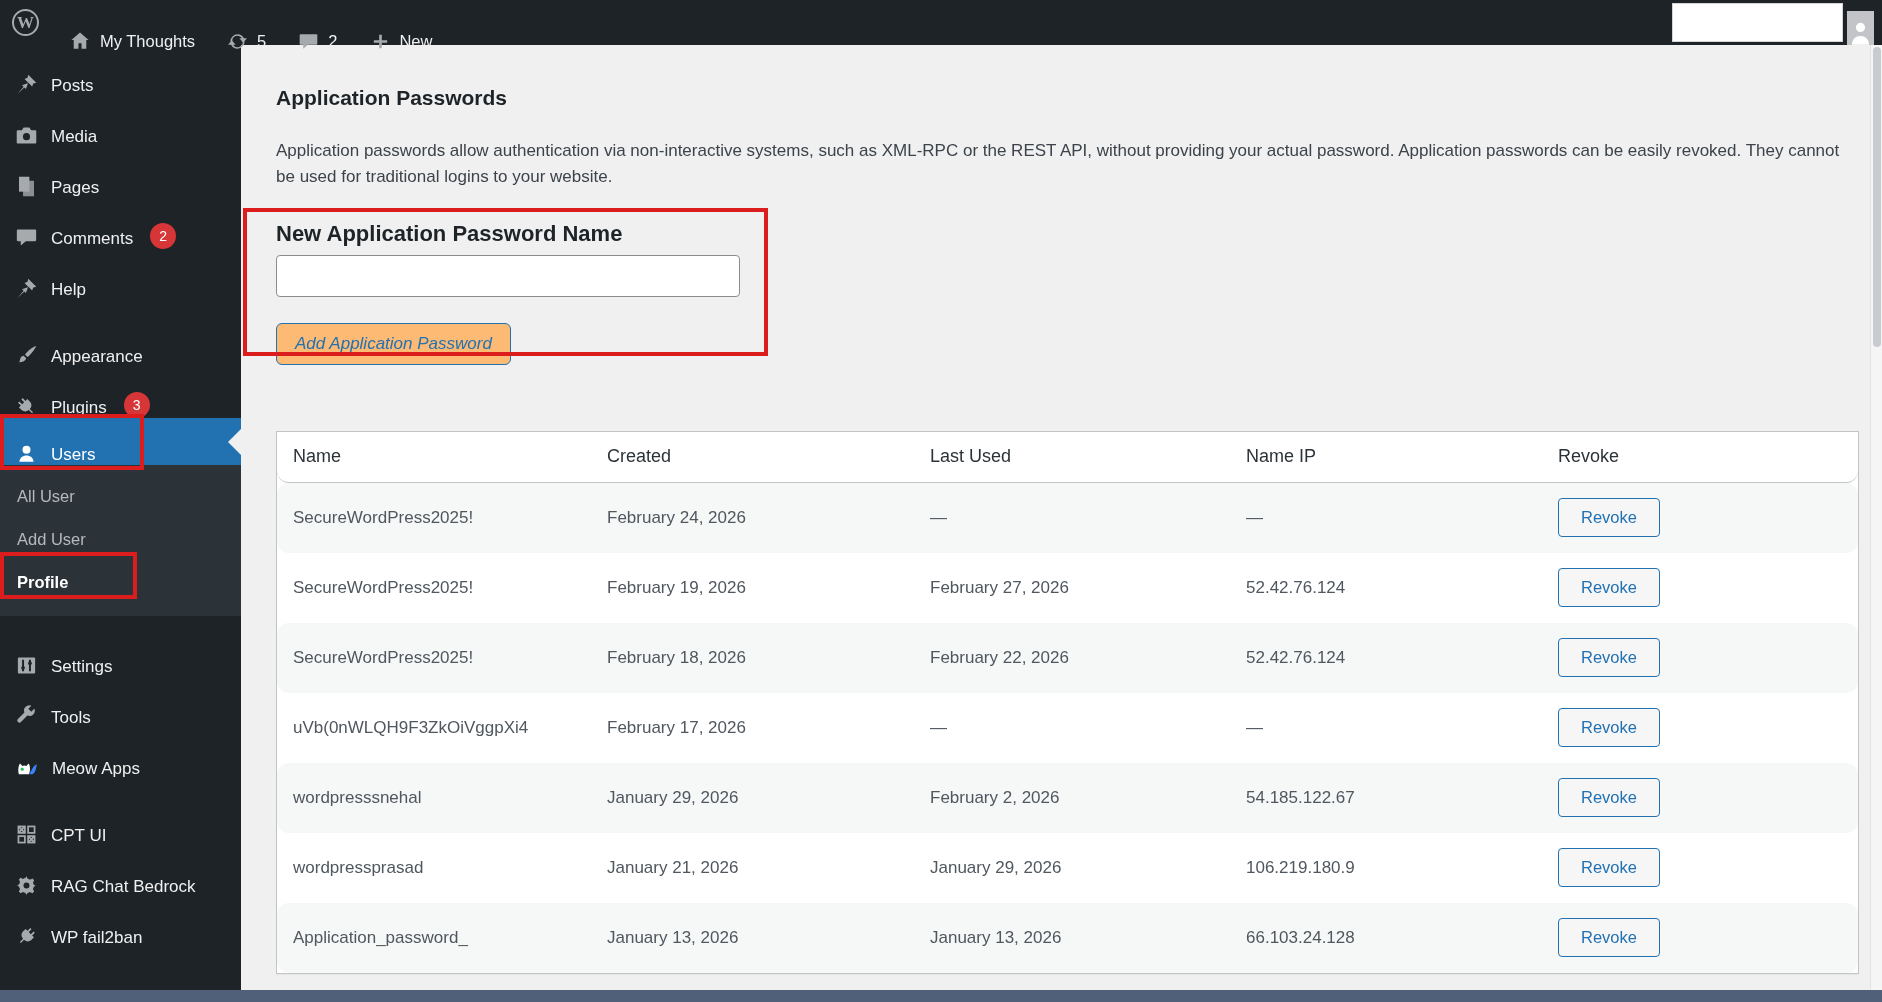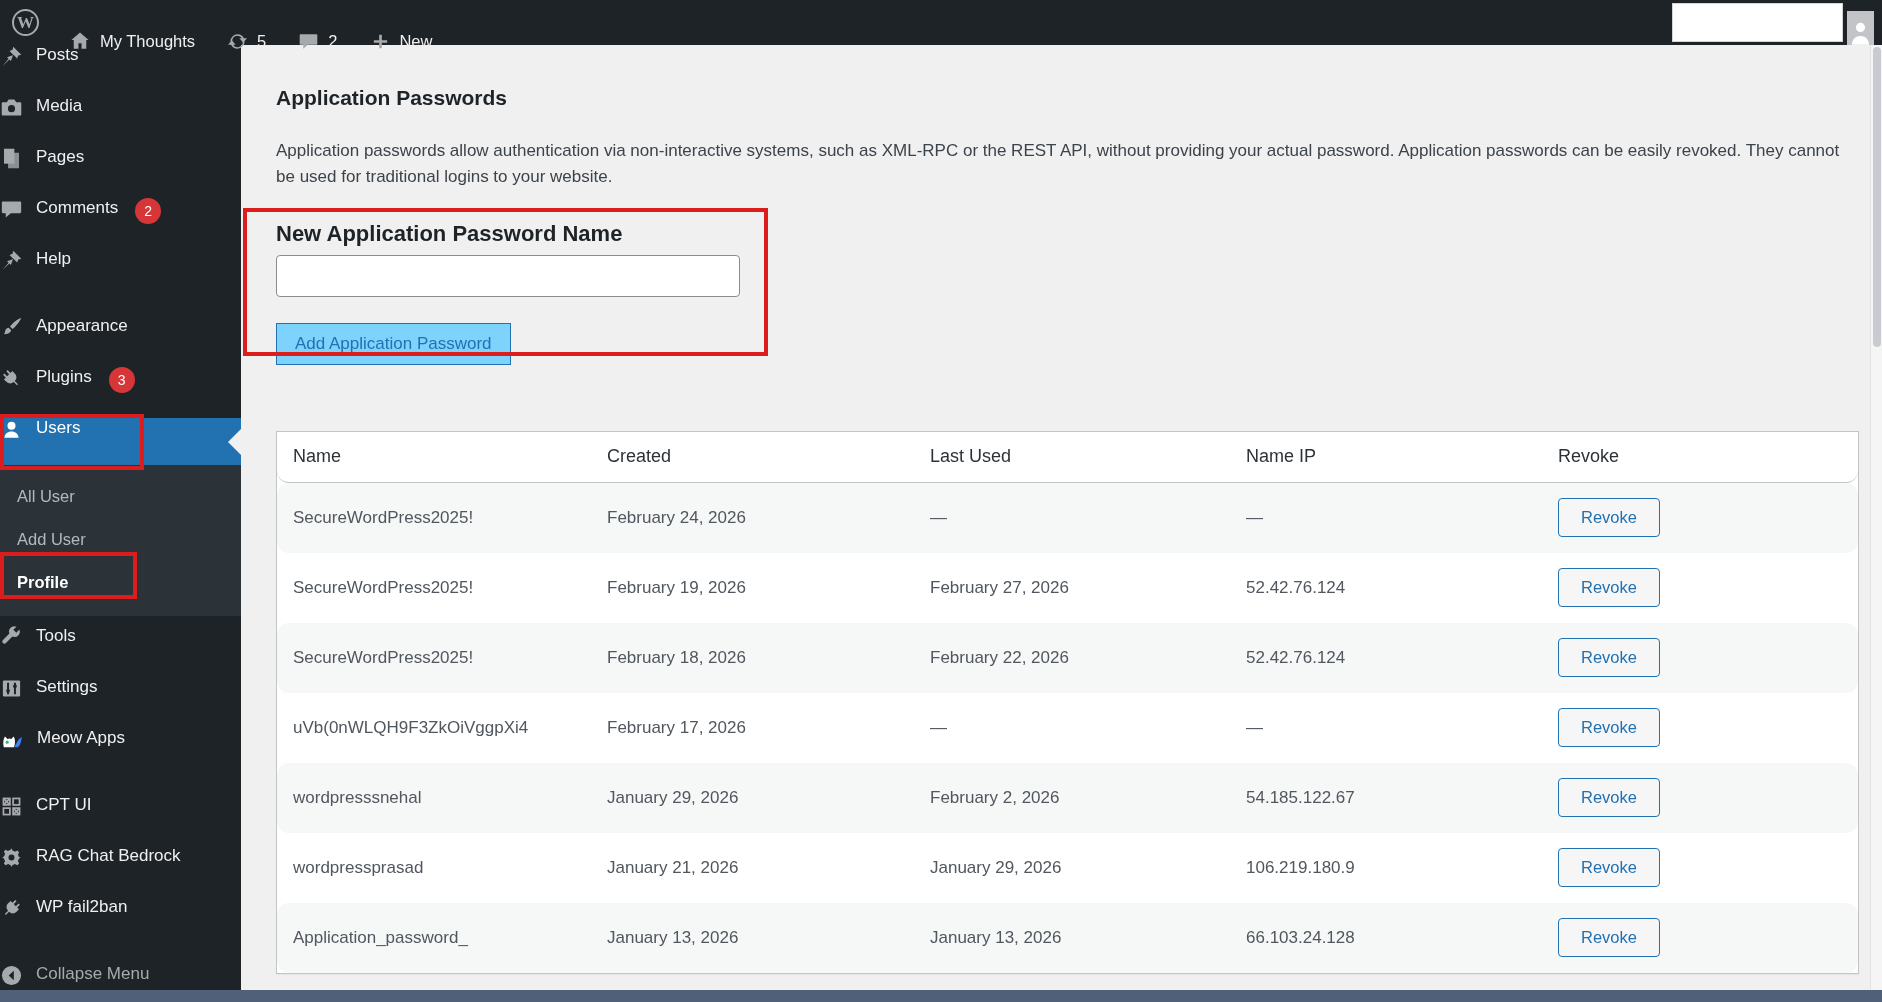--- a/index.html
+++ b/index.html
@@ -36,22 +36,22 @@
   .ab-avatar {
     position:absolute; right:8px; top:11px; width:27px; height:34px;
     background:#c3c4c7; display:flex; align-items:flex-end; justify-content:center;
   }
   
   .sidebar {
     position:absolute; top:45px; left:0; width:241px; height:945px;
     background:#1d2327; color:#f0f0f1; z-index:30; font-size:17px;
   }
   .m-item {
-    height:51px; display:flex; align-items:flex-start; gap:13px;
-    cursor:pointer; position:relative;
+    height:51px; display:flex; align-items:flex-end; gap:13px;
+    padding-left:15px; cursor:pointer; position:relative;
   }
   .m-item svg { fill:#a7aaad; flex:0 0 auto; }
   .m-sep { height:16px; }
   .m-sep-sm { height:10px; }
   .badge {
     background:#d63638; color:#fff; border-radius:50%;
     min-width:26px; height:26px; display:inline-flex; align-items:center;
     justify-content:center; font-size:14px; margin-left:4px;
   }
   .m-current { background:#2271b1; color:#fff; height:47px; }
@@ -74,23 +74,23 @@
   .page-title { font-size:21px; font-weight:600; color:#1d2327; margin-bottom:28px; }
   .desc { font-size:17px; color:#3c434a; line-height:1.55; width:1569px; margin-bottom:30px; }
   .np-label { display:block; font-size:22px; font-weight:bold; color:#1d2327; margin-bottom:8px; }
   .np-input {
     width:464px; height:42px; background:#fff; border:1px solid #8c8c8c;
     border-radius:4px; font-size:17px; padding:0 10px; display:block;
     font-family:"Liberation Sans", sans-serif;
   }
   .np-hint { font-size:17px; color:#646970; line-height:1.45; width:460px; margin-top:9px; }
   .add-btn {
-    margin-top:26px; display:inline-block; background:#7dd3fc; color:#2271b1;
-    border:1px solid #2271b1; border-radius:0; font-size:17px;
-    padding:10px 18px; cursor:pointer; font-family:"Liberation Sans", sans-serif;
+    margin-top:26px; display:inline-block; background:#fdba74; color:#2271b1;
+    border:1px solid #2271b1; border-radius:6px; font-size:17px;
+    padding:10px 18px; cursor:pointer; font-family:"Liberation Sans", sans-serif;font-style:italic;
   }
   
   .pw-table {
     margin-top:66px; width:1583px; background:#fff;
     border:1px solid #c3c4c7; box-shadow:0 1px 1px rgba(0,0,0,.04);
   }
   .t-row {
     display:grid; grid-template-columns:330px 323px 316px 312px 1fr;
     align-items:center;
     border-radius:12px;
@@ -239,33 +239,33 @@
       </div>
     <div class="sm-item sm-current">
         <span>Profile</span>
       </div>
   </div>
 
   <div class="m-sep-sm"></div>
 
   <div class="m-item">
     <svg width="23" height="23" viewBox="0 0 20 20">
-        <path d="M16.8 3.1a4.6 4.6 0 0 1-6 6.1l-5.6 5.6a1.8 1.8 0 0 1-2.6-2.6l5.6-5.6a4.6 4.6 0 0 1 6.1-6L11.6 3.3l2.6 2.6z"></path>
-      </svg>
-    <span>Tools</span>
-  </div>
-
-  <div class="m-item">
-    <svg width="23" height="23" viewBox="0 0 20 20">
         <rect x="2.5" y="3" width="15" height="14" rx="1"></rect>
         <path d="M7 5v10M13 5v10" stroke="#1d2327" stroke-width="1.7"></path>
         <circle cx="7" cy="12" r="1.6" fill="#1d2327"></circle>
         <circle cx="13" cy="8" r="1.6" fill="#1d2327"></circle>
       </svg>
     <span>Settings</span>
+  </div>
+
+  <div class="m-item">
+    <svg width="23" height="23" viewBox="0 0 20 20">
+        <path d="M16.8 3.1a4.6 4.6 0 0 1-6 6.1l-5.6 5.6a1.8 1.8 0 0 1-2.6-2.6l5.6-5.6a4.6 4.6 0 0 1 6.1-6L11.6 3.3l2.6 2.6z"></path>
+      </svg>
+    <span>Tools</span>
   </div>
 
   <div class="m-item">
     <svg width="24" height="24" viewBox="0 0 20 20">
         <path fill="#ffffff" d="M3.2 16c-1-3.8-.2-7.6 1-9l2 2.1c1-.6 2.2-.6 3.2 0l2-2.1c1.2 1.7 1.7 5.8.2 9z"></path>
         <circle cx="6" cy="11.8" r="1.3" fill="#23c16b"></circle>
         <path fill="#3b82f6" d="M11.8 16c2.2-2.8 3-7 6.4-8.2-.8 4.2-1.2 7-3.6 8.2z"></path>
       </svg>
     <span>Meow Apps</span>
   </div>

